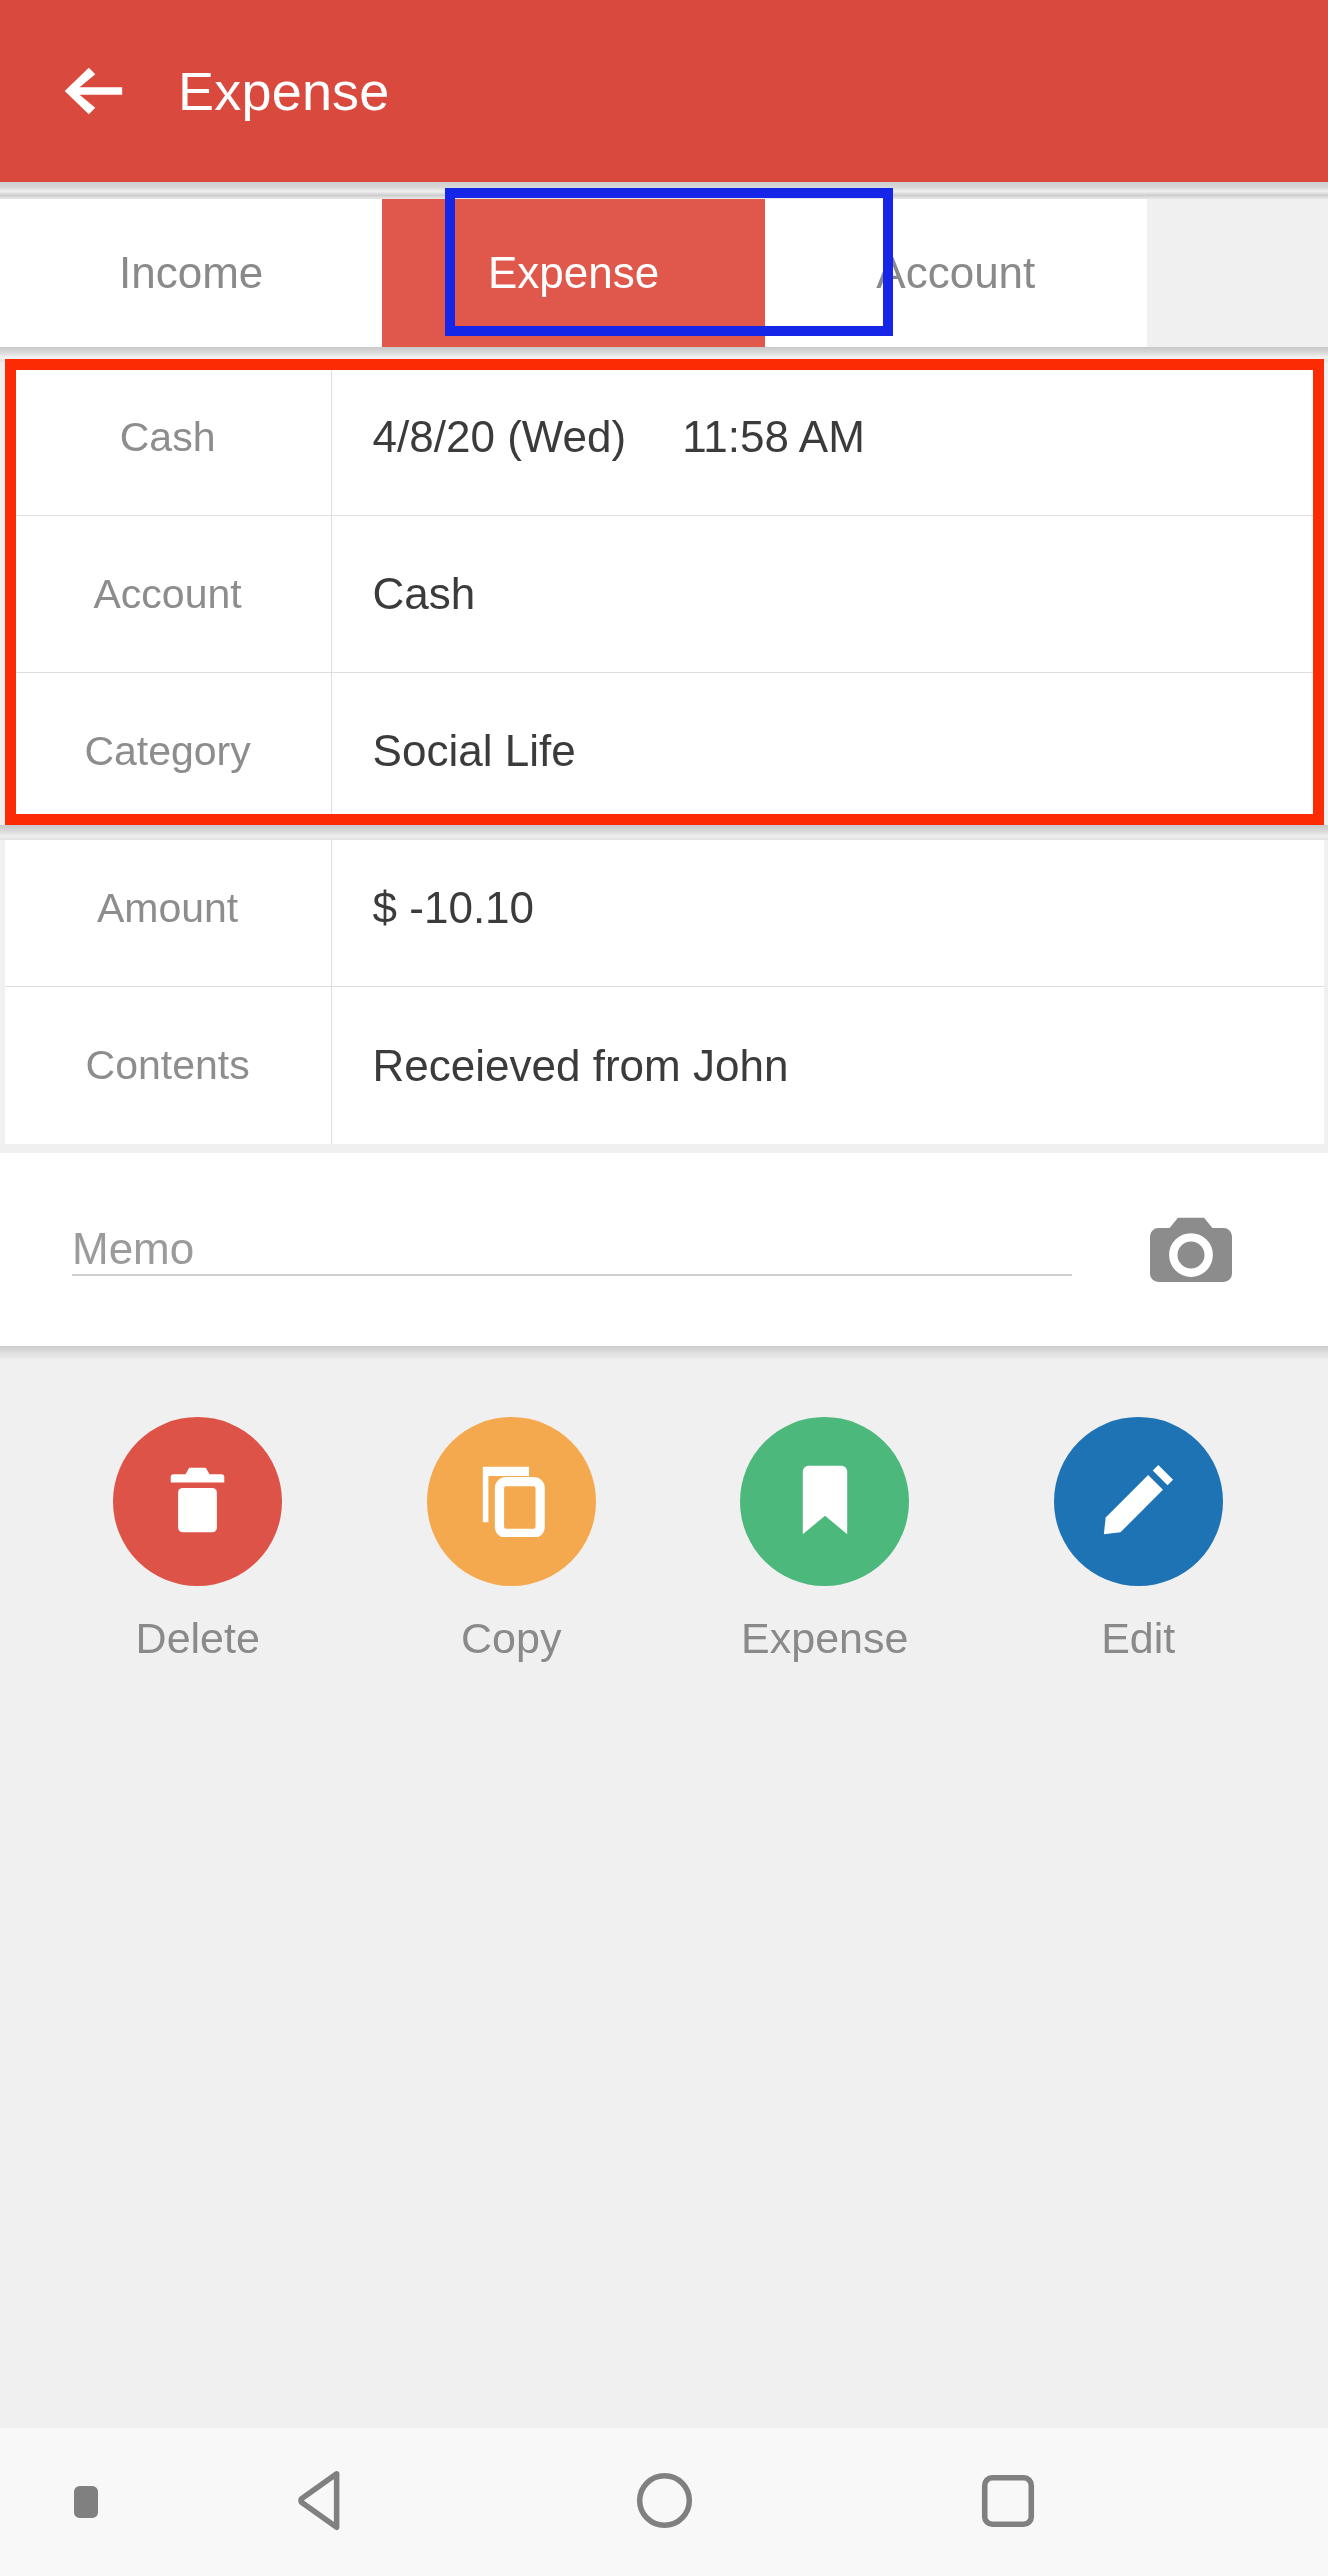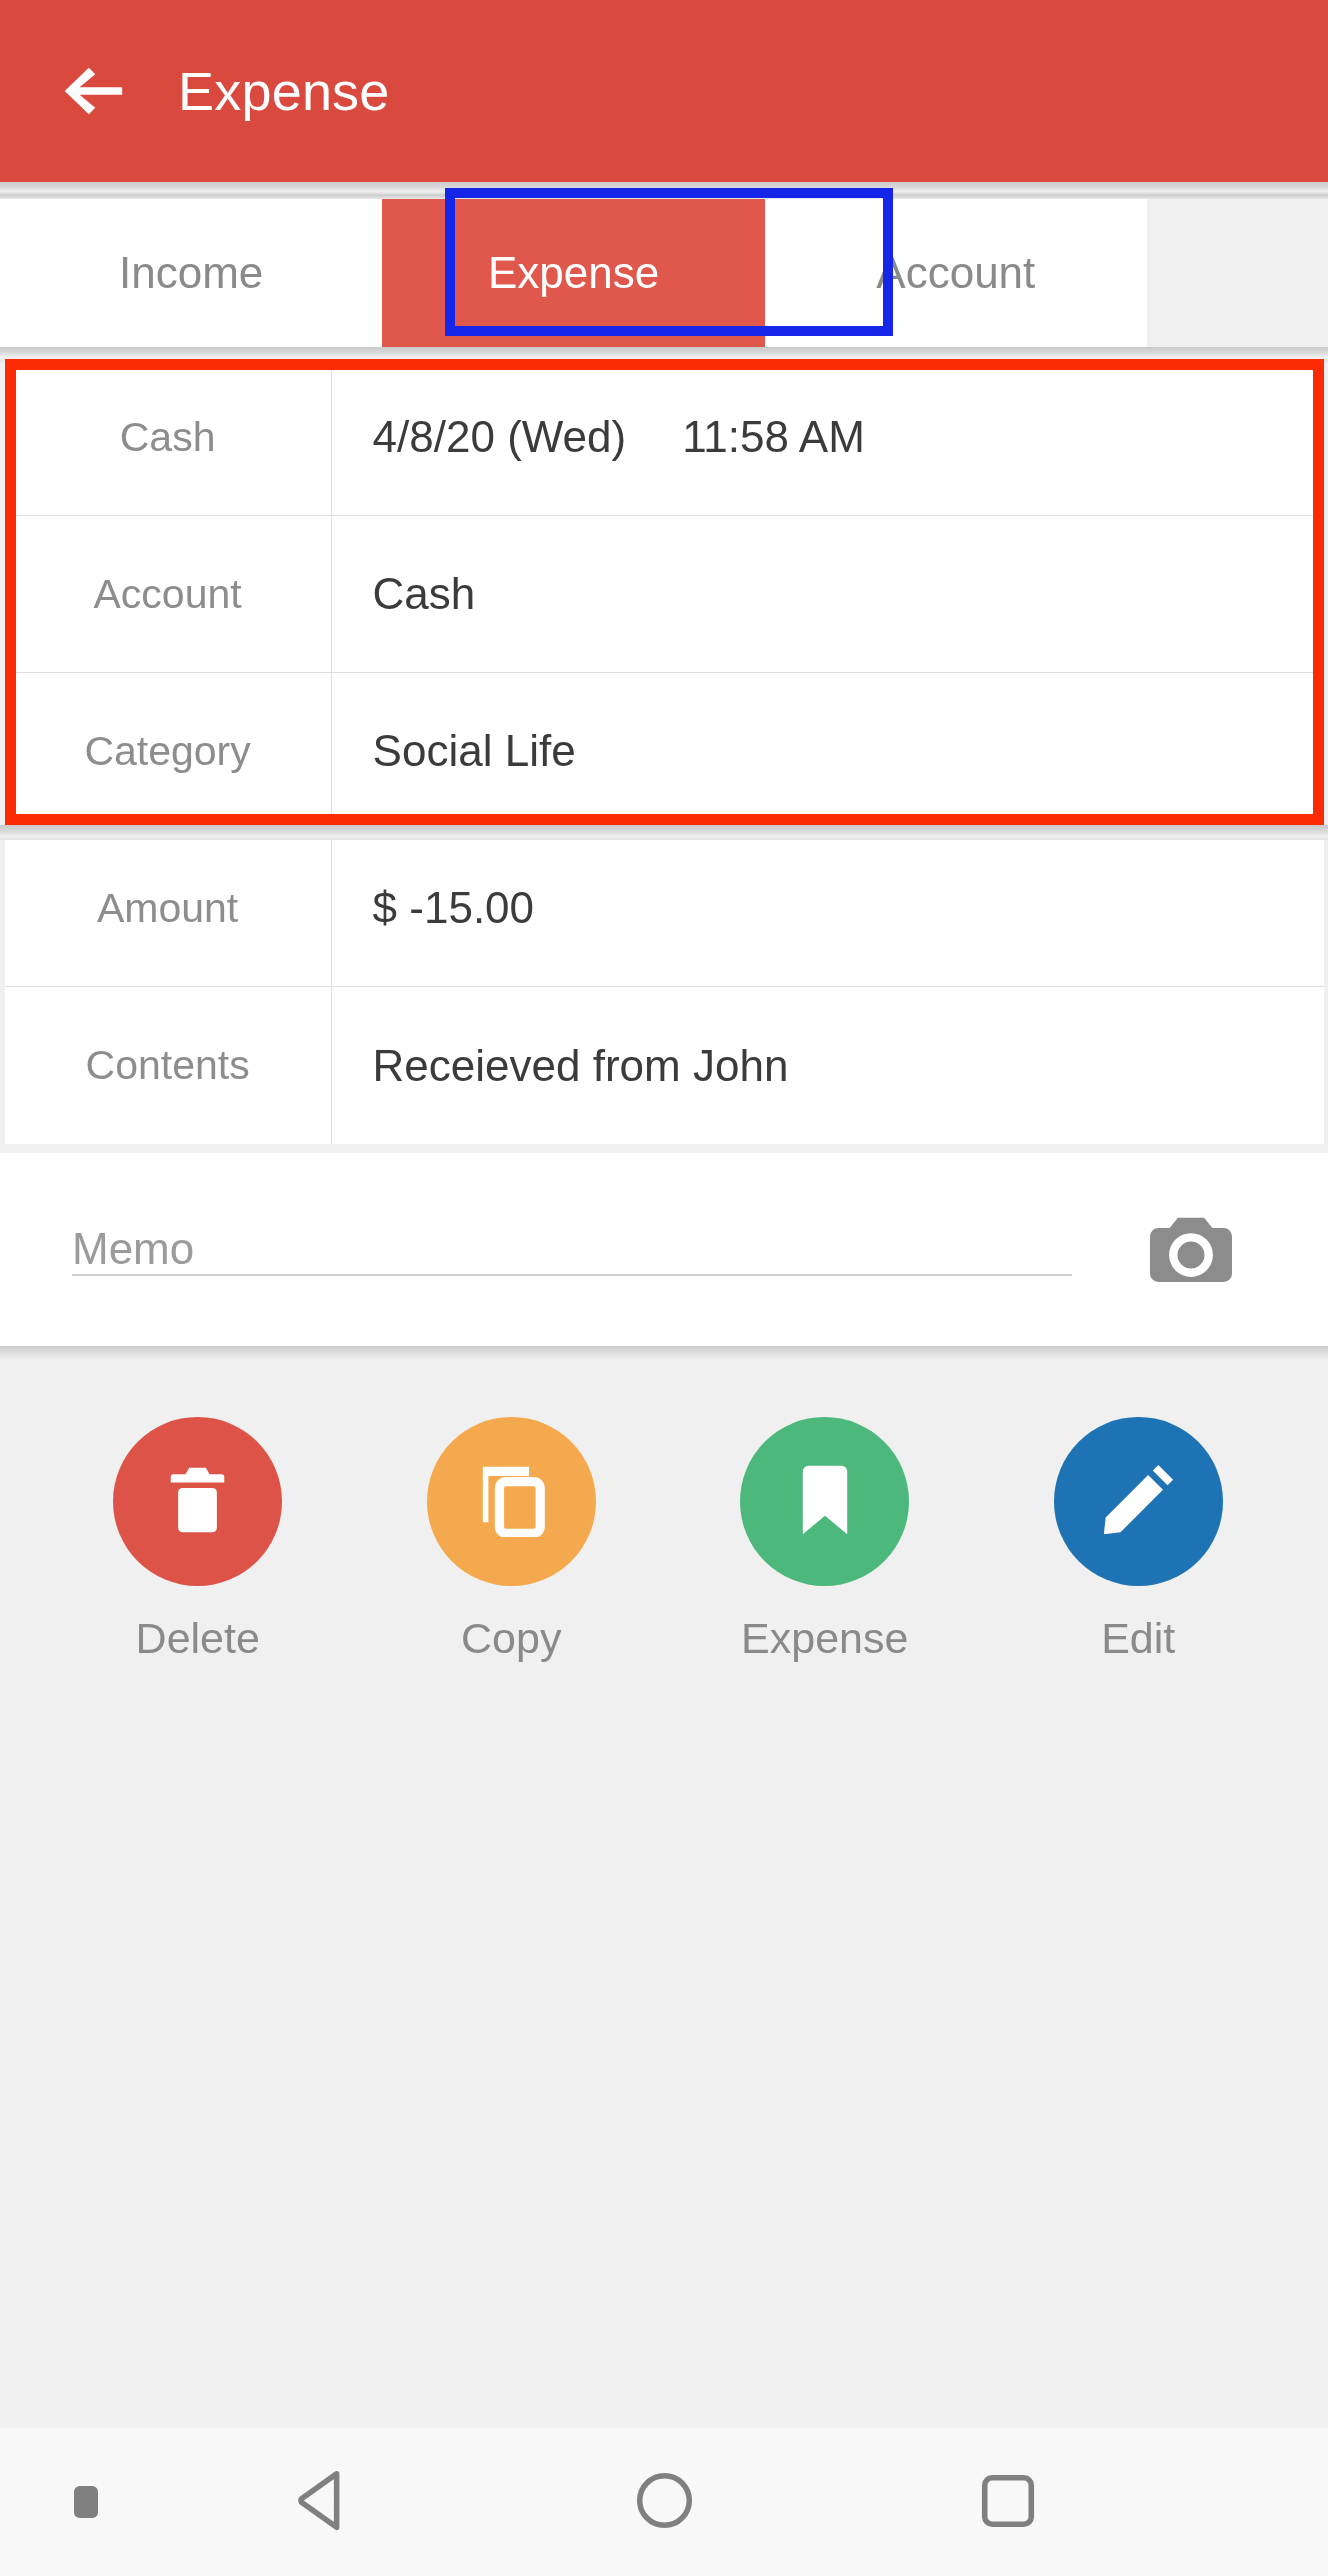--- a/index.html
+++ b/index.html
@@ -181,21 +181,21 @@
       <div class="row">
         <div class="cell-label">Account</div>
         <div class="cell-value">Cash</div>
       </div>
       <div class="row">
         <div class="cell-label">Category</div>
         <div class="cell-value">Social Life</div>
       </div>
       <div class="row">
         <div class="cell-label">Amount</div>
-        <div class="cell-value">$ -15.00</div>
+        <div class="cell-value">$ -10.10</div>
       </div>
       <div class="row">
         <div class="cell-label">Contents</div>
         <div class="cell-value">Receieved from John</div>
       </div>
     </div>
   </div>
   <div class="table-annot"></div>
   <div class="table-shadow"></div>
 

